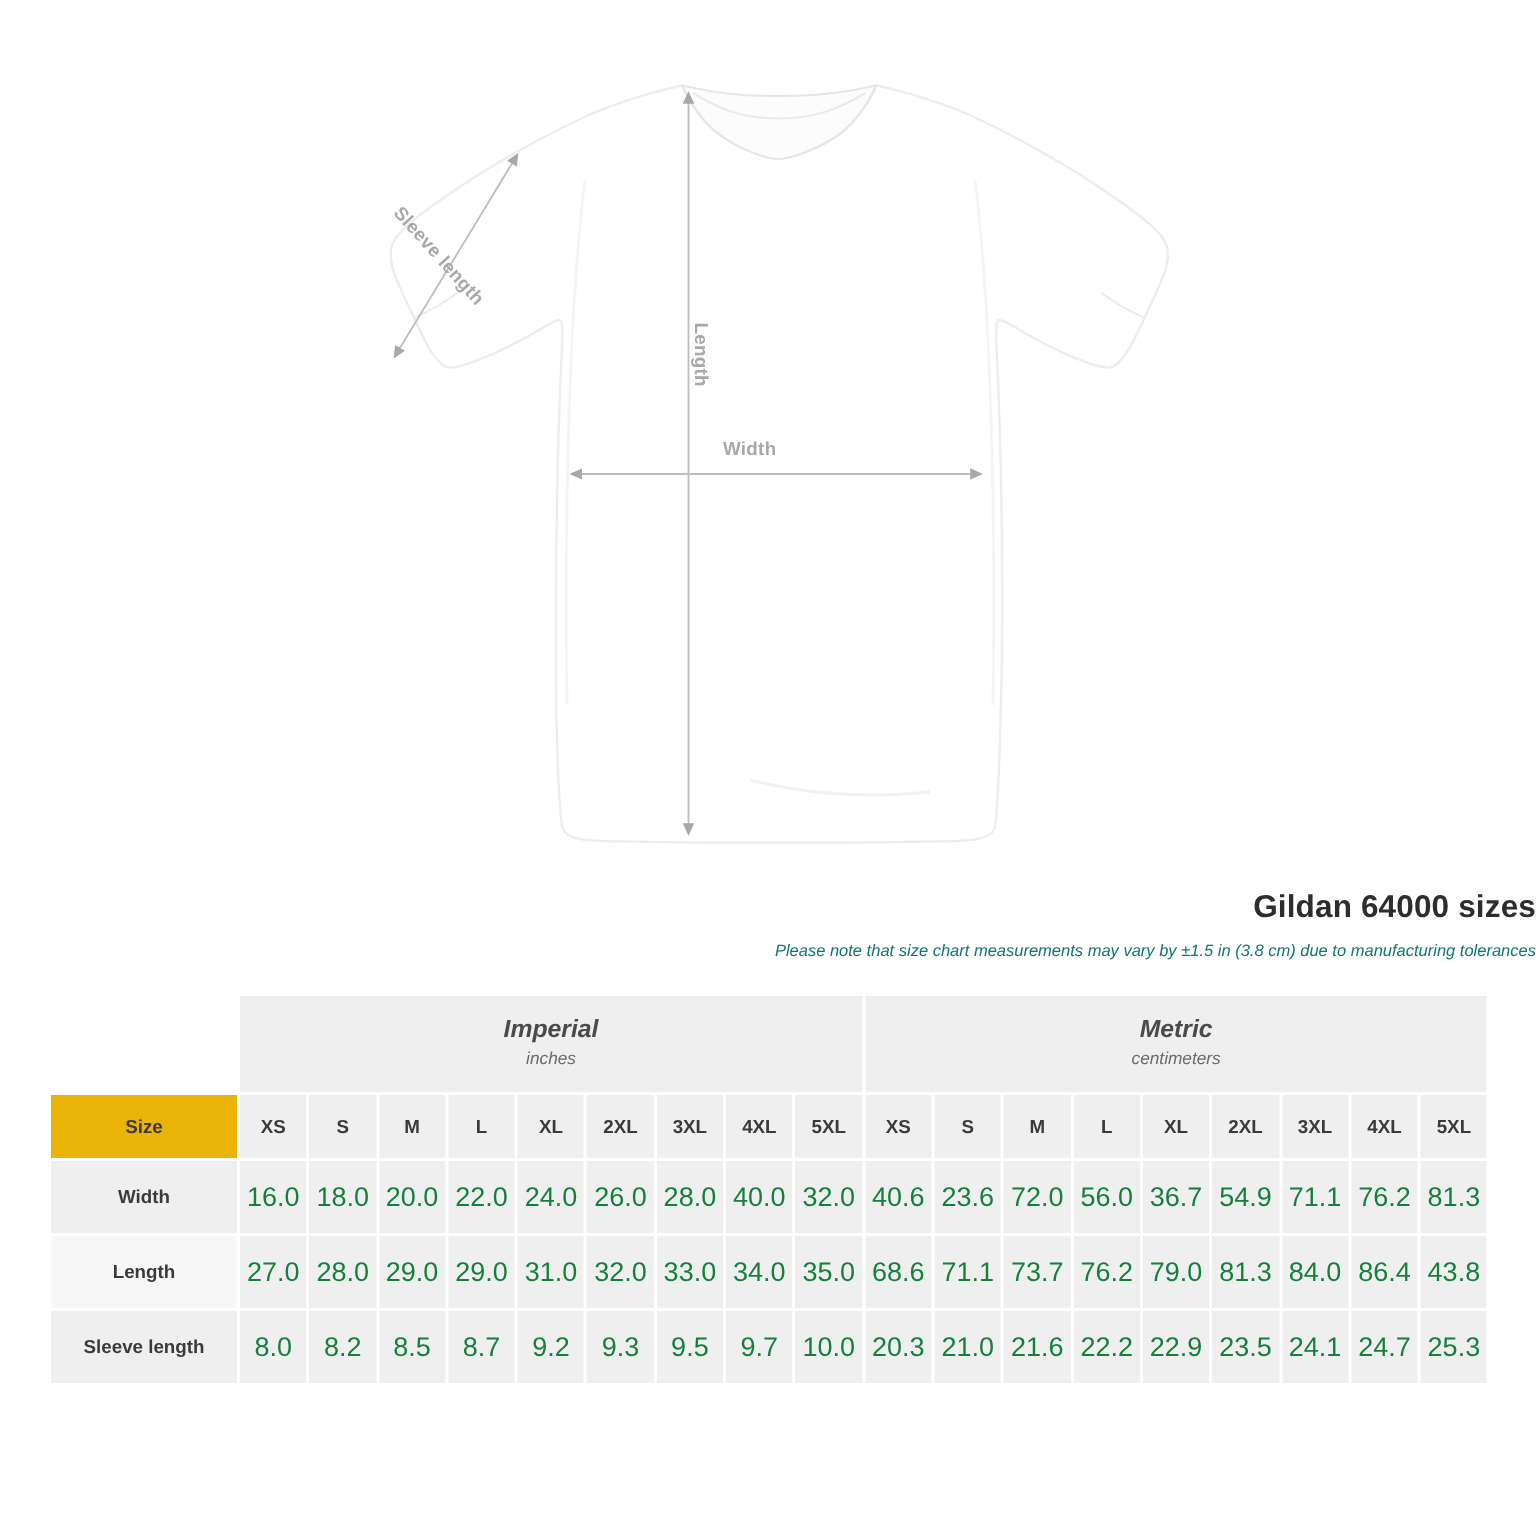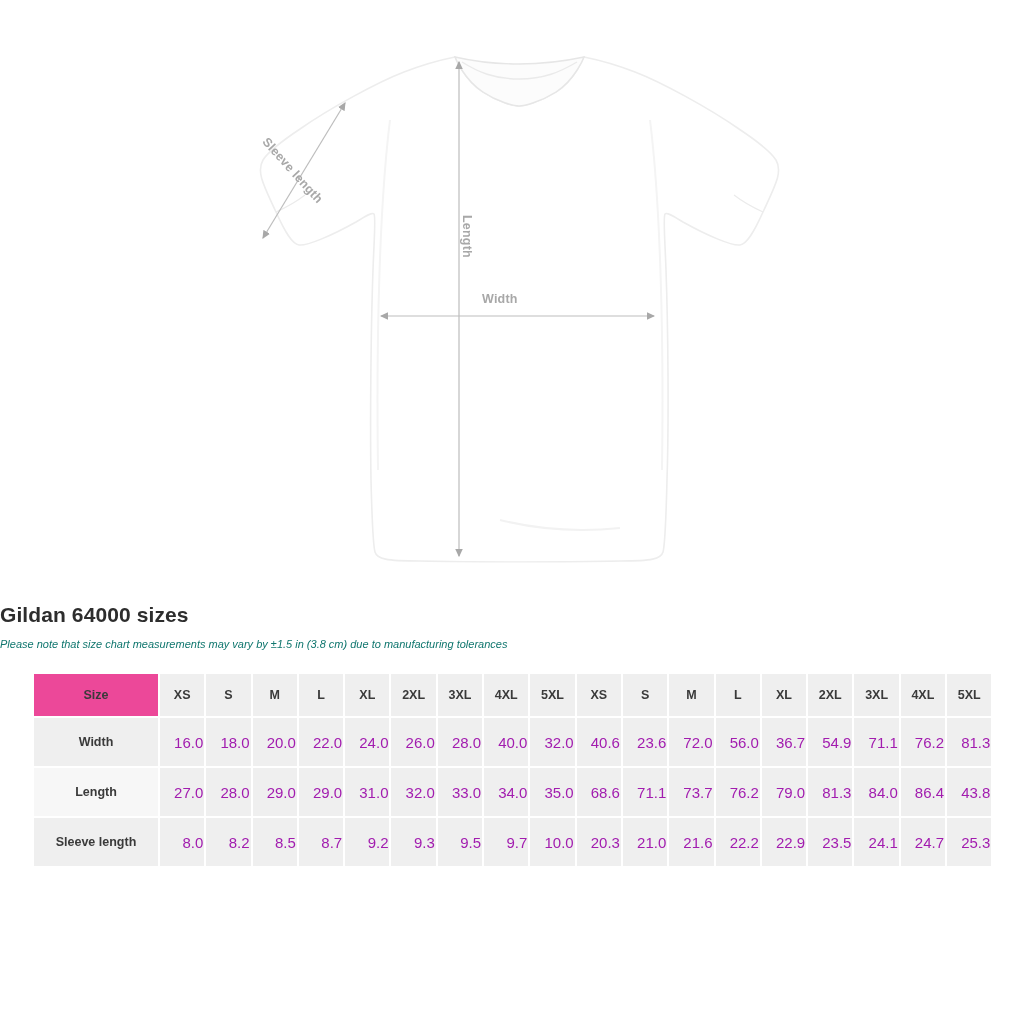--- a/index.html
+++ b/index.html
@@ -42,22 +42,22 @@
     writing-mode: vertical-rl;
     text-orientation: mixed;
   }
   .dim-label.sleeve {
     transform: rotate(48deg);
     transform-origin: left top;
   }
 
   
   .title-block {
-    text-align: left;
-    margin-top: 18px;
+    text-align: right;
+    margin-top: 8px;
   }
   .chart-title {
     font-size: 21px;
     font-weight: bold;
     color: #2d2d2d;
     letter-spacing: 0.1px;
   }
   .chart-note {
     font-size: 11px;
     font-style: italic;
@@ -104,36 +104,35 @@
     border-color: #ffffff !important;
   }
   .head-row td {
     height: 40px;
     font-weight: bold;
     font-size: 12.5px;
     color: #333333;
     background: #ffffff;
   }
   .head-row td.size-label-cell {
-    background: #ec4899;
+    background: #eab308;
     font-weight: bold;
   }
   .data-row td {
     height: 46px;
   }
   .data-row td.row-label {
     font-weight: bold;
     background: #efefef;
     font-size: 12.5px;
   }
   .data-row td.value {
     background: #efefef;
-    font-size: 15px;
-    color: #a21caf;
-    text-align: right;
+    font-size: 18px;
+    color: #15803d;
   }
   .row-alt td { background: #f7f7f7; }
   .row-alt td.row-label { background: #f7f7f7; }
 </style>
 </head>
 <body>
 
 <div class="diagram">
   <div class="shirt-wrap">
     <svg width="1024" height="585" viewBox="0 0 1024 585">
@@ -207,20 +206,31 @@
   <div class="chart-note">Please note that size chart measurements may vary by ±1.5 in (3.8 cm) due to manufacturing tolerances</div>
 </div>
 
 <div class="table-wrap">
   <table class="size-table">
     <colgroup>
       <col style="width:126px">
       <col span="18" style="width:46.3px">
     </colgroup>
     <tbody>
+      <tr>
+        <td class="corner-cell"></td>
+        <td class="unit-head" colspan="9">
+          <div class="unit-name">Imperial</div>
+          <div class="unit-sub">inches</div>
+        </td>
+        <td class="unit-head" colspan="9">
+          <div class="unit-name">Metric</div>
+          <div class="unit-sub">centimeters</div>
+        </td>
+      </tr>
 
       <tr class="head-row">
         <td class="size-label-cell">Size</td>
         <td>XS</td>
         <td>S</td>
         <td>M</td>
         <td>L</td>
         <td>XL</td>
         <td>2XL</td>
         <td>3XL</td>

